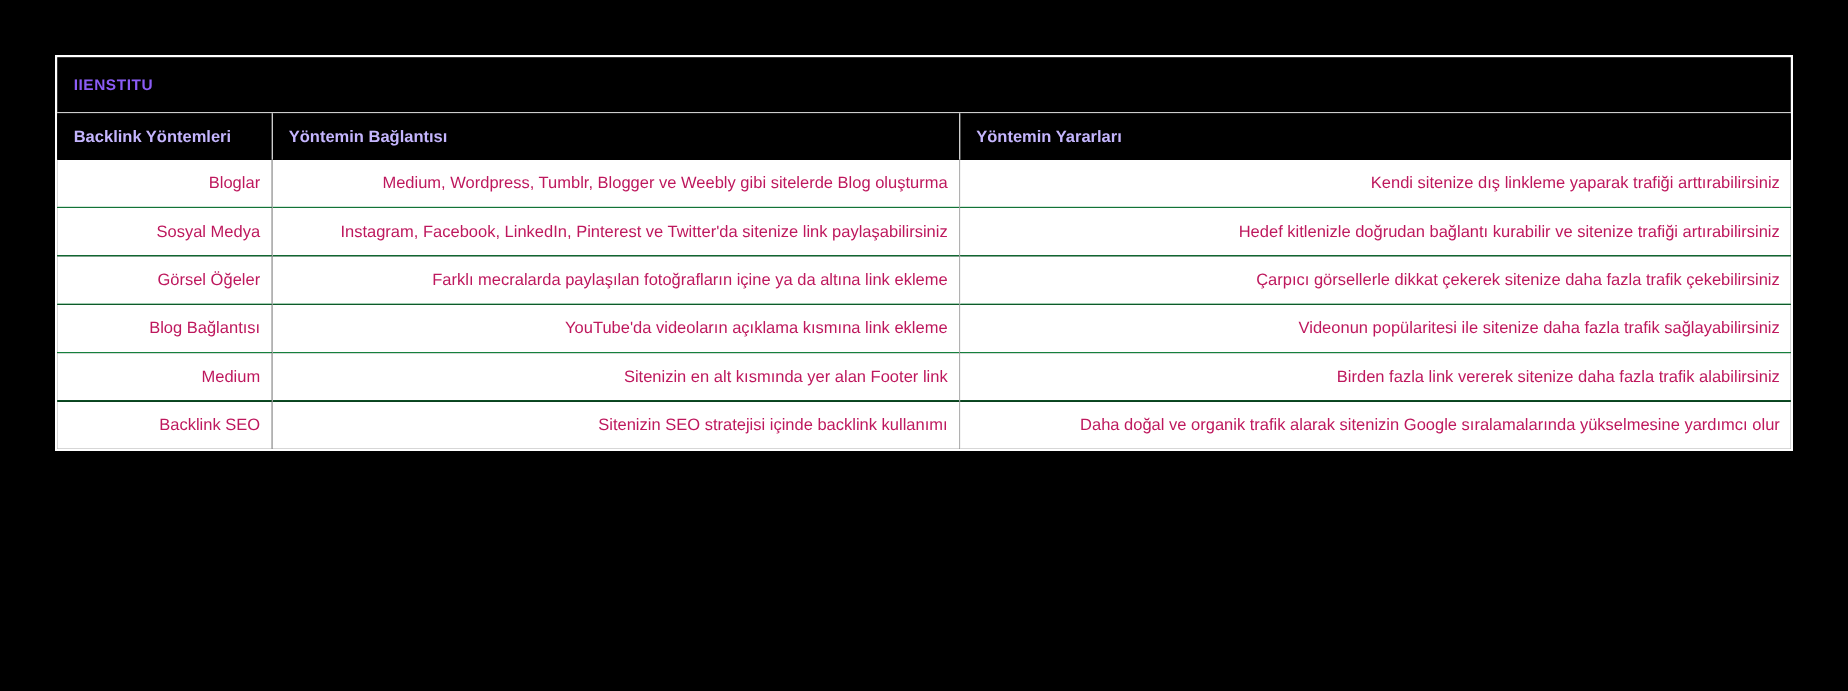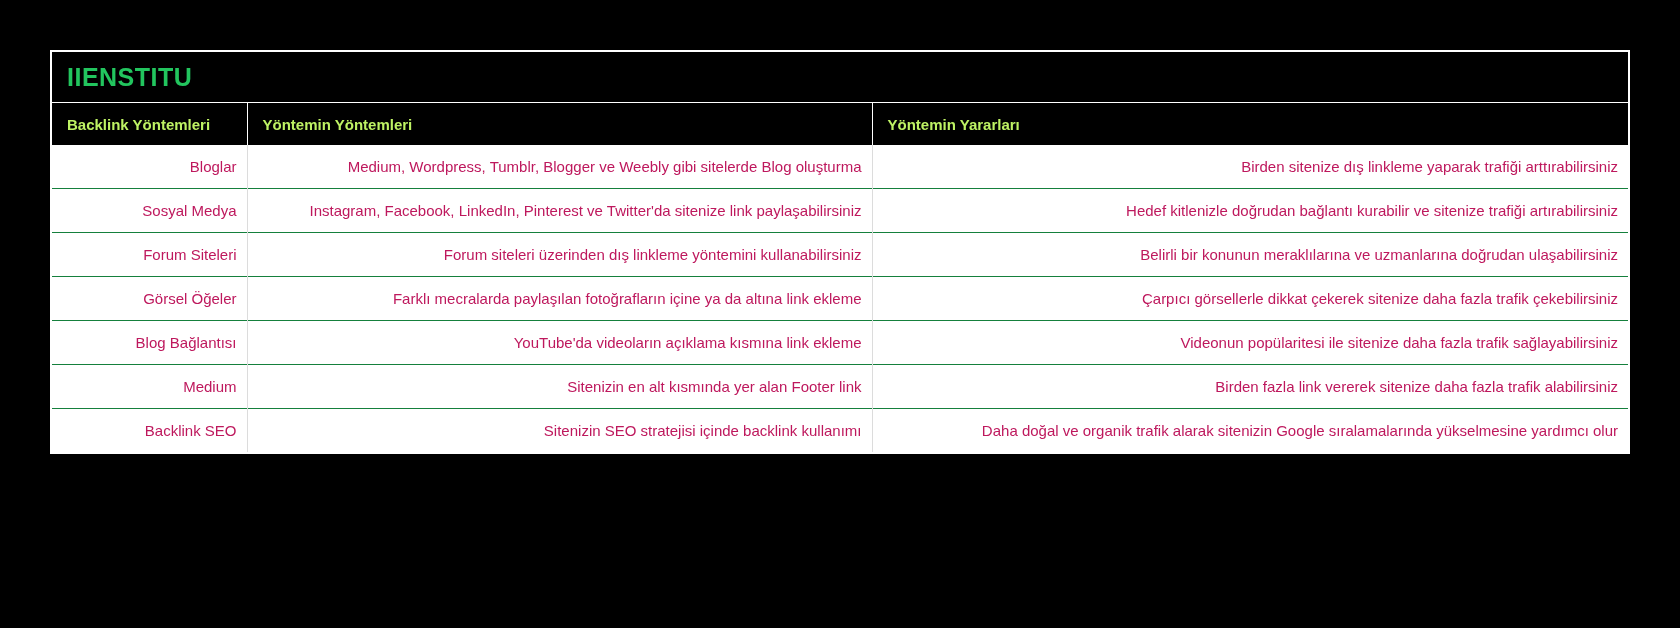--- a/index.html
+++ b/index.html
@@ -25,35 +25,35 @@
     box-sizing: border-box;
     border: 2px solid #ffffff;
     background: #000000;
   }
   .brand {
     height: 50px;
     display: flex;
     align-items: center;
     padding-left: 15px;
     border-bottom: 1px solid #ffffff;
-    color: #22c55e;
-    font-size: 25px;
+    color: #8b5cf6;
+    font-size: 14px;
     font-weight: 700;
     letter-spacing: 0.5px;
   }
   table.tbl {
     width: 100%;
     border-collapse: collapse;
     table-layout: fixed;
   }
   col.c1 { width: 195px; }
   col.c2 { width: 625px; }
   th {
     background: #000000;
-    color: #bef264;
+    color: #c4b5fd;
     text-align: left;
     font-size: 15px;
     font-weight: 700;
     height: 42px;
     padding: 0 10px 0 15px;
     white-space: nowrap;
     overflow: hidden;
   }
   th:not(:first-child) { border-left: 1px solid #ffffff; }
   td {
@@ -78,39 +78,34 @@
     <div class="brand">IIENSTITU</div>
     <table class="tbl">
       <colgroup>
         <col class="c1">
         <col class="c2">
         <col class="c3">
       </colgroup>
       <thead>
         <tr>
           <th>Backlink Yöntemleri</th>
-          <th>Yöntemin Yöntemleri</th>
+          <th>Yöntemin Bağlantısı</th>
           <th>Yöntemin Yararları</th>
         </tr>
       </thead>
       <tbody id="table-body">
           <tr>
             <td>Bloglar</td>
             <td>Medium, Wordpress, Tumblr, Blogger ve Weebly gibi sitelerde Blog oluşturma</td>
-            <td>Birden sitenize dış linkleme yaparak trafiği arttırabilirsiniz</td>
+            <td>Kendi sitenize dış linkleme yaparak trafiği arttırabilirsiniz</td>
           </tr>
           <tr>
             <td>Sosyal Medya</td>
             <td>Instagram, Facebook, LinkedIn, Pinterest ve Twitter'da sitenize link paylaşabilirsiniz</td>
             <td>Hedef kitlenizle doğrudan bağlantı kurabilir ve sitenize trafiği artırabilirsiniz</td>
-          </tr>
-          <tr>
-            <td>Forum Siteleri</td>
-            <td>Forum siteleri üzerinden dış linkleme yöntemini kullanabilirsiniz</td>
-            <td>Belirli bir konunun meraklılarına ve uzmanlarına doğrudan ulaşabilirsiniz</td>
           </tr>
           <tr>
             <td>Görsel Öğeler</td>
             <td>Farklı mecralarda paylaşılan fotoğrafların içine ya da altına link ekleme</td>
             <td>Çarpıcı görsellerle dikkat çekerek sitenize daha fazla trafik çekebilirsiniz</td>
           </tr>
           <tr>
             <td>Blog Bağlantısı</td>
             <td>YouTube'da videoların açıklama kısmına link ekleme</td>
             <td>Videonun popülaritesi ile sitenize daha fazla trafik sağlayabilirsiniz</td>

